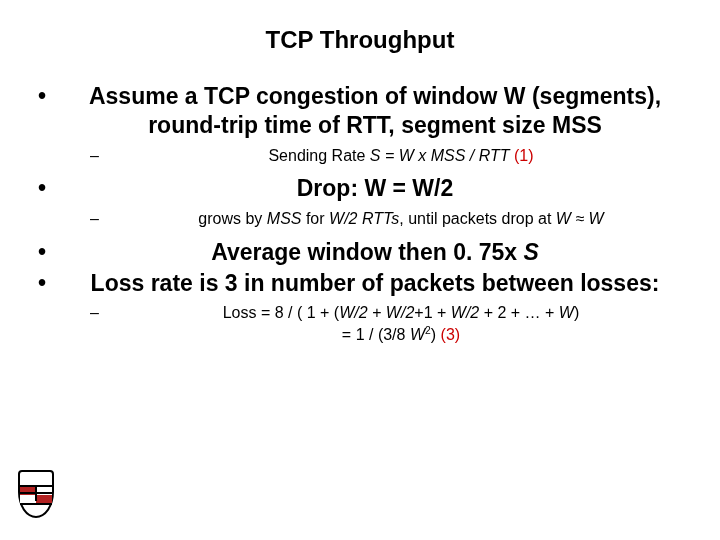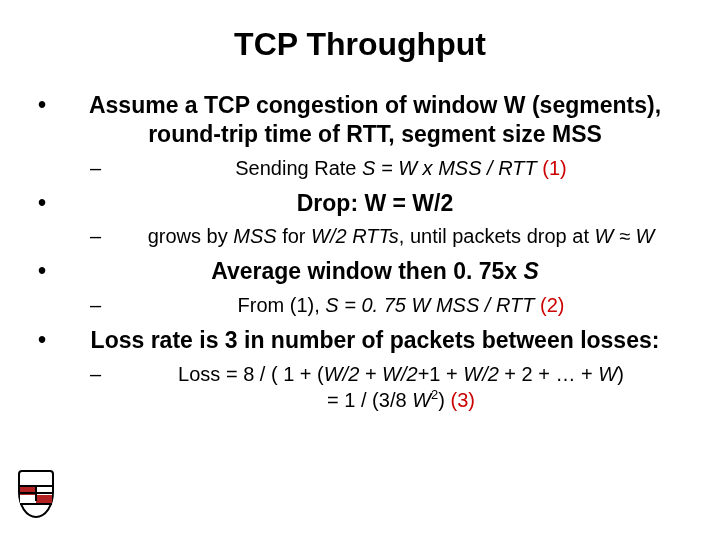--- a/index.html
+++ b/index.html
@@ -15,21 +15,21 @@
   .slide {
     position: relative;
     width: 720px;
     height: 540px;
     box-sizing: border-box;
     padding: 18px 30px 30px 30px;
   }
   .title {
     text-align: center;
     font-weight: bold;
-    font-size: 32px;
+    font-size: 24px;
     margin-top: 8px;
     margin-bottom: 28px;
   }
   ul.top {
     list-style: none;
     padding: 0;
     margin: 0 0 0 4px;
     text-align: center;
   }
   ul.top > li {
@@ -45,21 +45,21 @@
     position: absolute;
     left: 4px;
     top: 0;
     font-size: 23px;
   }
   ul.sub {
     list-style: none;
     padding: 0;
     margin: 6px 0 8px 30px;
     font-weight: normal;
-    font-size: 20px;
+    font-size: 16px;
   }
   ul.sub > li {
     position: relative;
     padding-left: 22px;
     line-height: 1.3;
     margin-bottom: 2px;
   }
   ul.sub > li::before {
     content: "–";
     position: absolute;
@@ -145,25 +145,20 @@
       <span>Drop: W = W/2</span>
       <ul class="sub">
         <li>
           <span>grows by </span><span class="i">MSS</span><span> for </span><span class="i">W/2 RTTs</span><span>, until packets drop at </span><span class="i">W ≈ W</span>
         </li>
       </ul>
     </li>
 
     <li>
       <span>Average window then 0. 75x </span><span class="i">S</span>
-      <ul class="sub">
-        <li>
-          <span> </span><span>From (1), </span><span class="i">S = 0. 75 W MSS / RTT</span><span class="red"> (2)</span>
-        </li>
-      </ul>
     </li>
 
     <li>
       <span>Loss rate is 3 in number of packets between losses:</span>
       <ul class="sub">
         <li>
           <span>Loss = 8 / ( 1 + (</span><span class="i">W/2 + W/2</span><span>+1 + </span><span class="i">W/2</span><span> + 2  + … + </span><span class="i">W</span><span>)</span><br>
           <span>= 1 / (3/8 </span><span class="i">W</span><span class="sup">2</span><span>)</span><span class="red"> (3)</span>
         </li>
       </ul>

